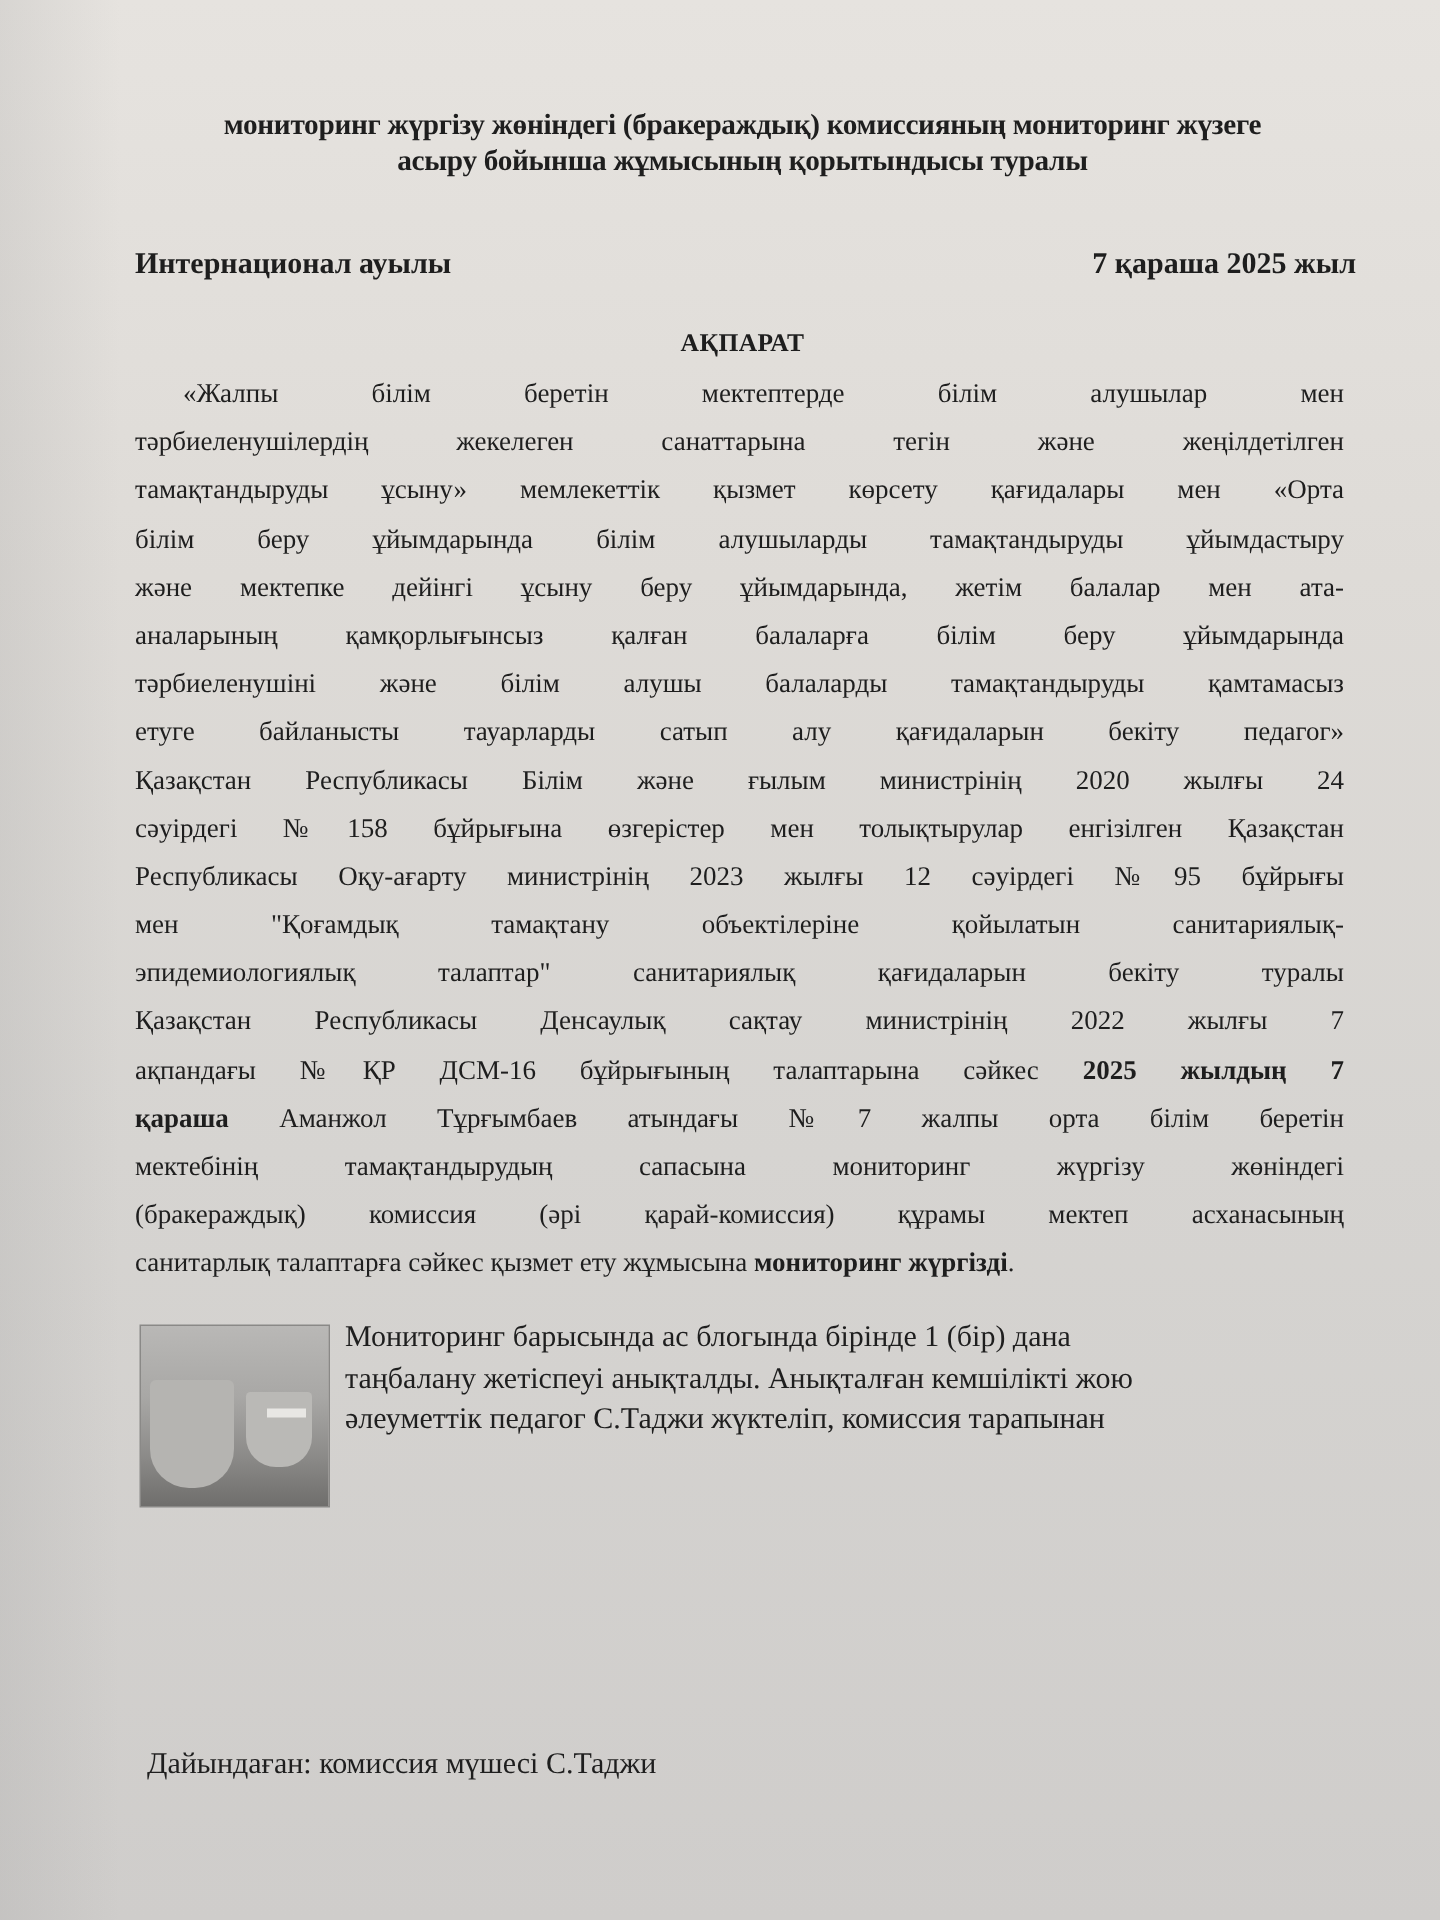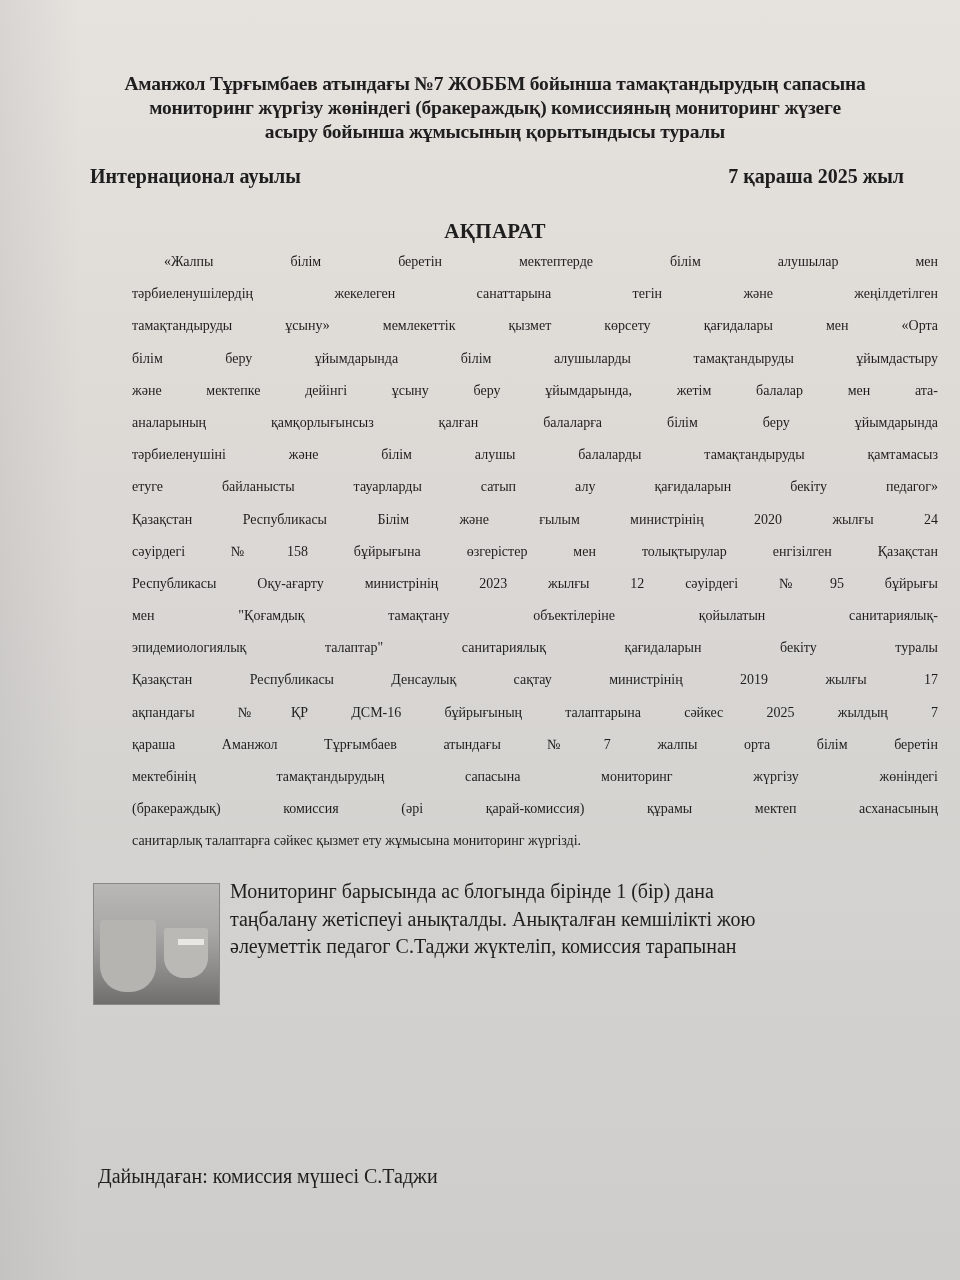--- a/index.html
+++ b/index.html
@@ -23,32 +23,31 @@
     }
     .title div { white-space: nowrap; }
     .meta-row {
       position: absolute; left: 90px; top: 165px; width: 814px; height: 26px;
       font-weight: bold; font-size: 20px;
     }
     .meta-left { position: absolute; left: 0; top: 0; }
     .meta-right { position: absolute; right: 0; top: 0; }
     .heading {
       position: absolute; left: 80px; top: 219px; width: 830px; text-align: center;
-      font-weight: bold; font-size: 21px; letter-spacing: 0.3px;
+      font-weight: bold; font-size: 17px; letter-spacing: 0.3px;
     }
     .body-text {
       position: absolute; left: 90px; top: 246px; width: 806px;
-      font-size: 14px; line-height: 32.2px; text-align: justify;
+      font-size: 18px; line-height: 32.2px; text-align: justify;
       text-align-last: justify;
-      margin-left: 42px;
     }
     .body-text .line { display: block; height: 32.2px; white-space: nowrap; text-align: justify; text-align-last: justify; }
     .body-text .line.first { padding-left: 32px; }
     .body-text .line.last { text-align-last: left; }
-    b { font-weight: normal; }
+    b { font-weight: bold; }
     .photo {
       position: absolute; left: 93px; top: 883px; width: 125px; height: 120px;
       background: linear-gradient(180deg, #b9b8b6 0%, #a8a7a5 40%, #8e8d8b 70%, #6f6e6c 100%);
       border: 1px solid #8a8987;
       overflow: hidden;
     }
     .cup1 {
       position: absolute; left: 6px; top: 36px; width: 56px; height: 72px;
       background: #b5b4b1; border-radius: 4px 4px 26px 26px;
     }
@@ -70,21 +69,20 @@
     }
   </style>
 </head>
 <body>
 
 <div class="shade-left"></div>
 
 <div class="page">
 
   <div class="title">
-    <div>Аманжол Тұрғымбаев атындағы №7 ЖОББМ бойынша тамақтандырудың сапасына</div>
     <div>мониторинг жүргізу жөніндегі (бракераждық) комиссияның мониторинг жүзеге</div>
     <div>асыру бойынша жұмысының қорытындысы туралы</div>
   </div>
 
   <div class="meta-row">
     <span class="meta-left">Интернационал ауылы</span>
     <span class="meta-right">7 қараша 2025 жыл</span>
   </div>
 
   <div class="heading">АҚПАРАТ</div>
@@ -96,21 +94,21 @@
     <span class="line">білім беру ұйымдарында білім алушыларды тамақтандыруды ұйымдастыру</span>
     <span class="line">және мектепке дейінгі ұсыну беру ұйымдарында, жетім балалар мен ата-</span>
     <span class="line">аналарының қамқорлығынсыз қалған балаларға білім беру ұйымдарында</span>
     <span class="line">тәрбиеленушіні және білім алушы балаларды тамақтандыруды қамтамасыз</span>
     <span class="line">етуге байланысты тауарларды сатып алу қағидаларын бекіту педагог»</span>
     <span class="line">Қазақстан Республикасы Білім және ғылым министрінің 2020 жылғы 24</span>
     <span class="line">сәуірдегі №158 бұйрығына өзгерістер мен толықтырулар енгізілген Қазақстан</span>
     <span class="line">Республикасы Оқу-ағарту министрінің 2023 жылғы 12 сәуірдегі №95 бұйрығы</span>
     <span class="line">мен "Қоғамдық тамақтану объектілеріне қойылатын санитариялық-</span>
     <span class="line">эпидемиологиялық талаптар" санитариялық қағидаларын бекіту туралы</span>
-    <span class="line">Қазақстан Республикасы Денсаулық сақтау министрінің 2019 жылғы 17</span>
+    <span class="line">Қазақстан Республикасы Денсаулық сақтау министрінің 2022 жылғы 7</span>
     <span class="line"><span>ақпандағы №ҚР ДСМ-16 бұйрығының талаптарына сәйкес</span> <b>2025 жылдың 7</b></span>
     <span class="line"><b>қараша</b> <span>Аманжол Тұрғымбаев атындағы   №7 жалпы орта білім беретін</span></span>
     <span class="line">мектебінің тамақтандырудың сапасына мониторинг жүргізу жөніндегі</span>
     <span class="line">(бракераждық) комиссия (әрі қарай-комиссия) құрамы мектеп асханасының</span>
     <span class="line last"><span>санитарлық талаптарға сәйкес қызмет ету жұмысына</span> <b>мониторинг жүргізді</b><span>.</span></span>
   </div>
 
   <div class="photo">
     <div class="cup1"></div>
     <div class="cup2"></div>

